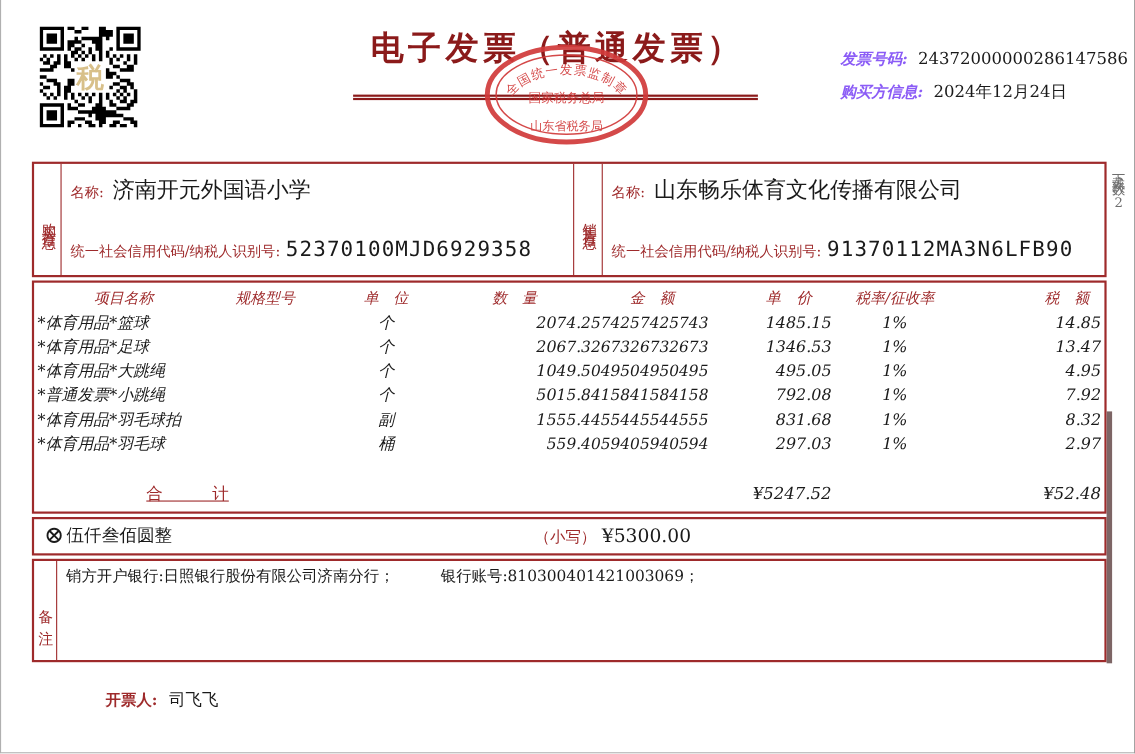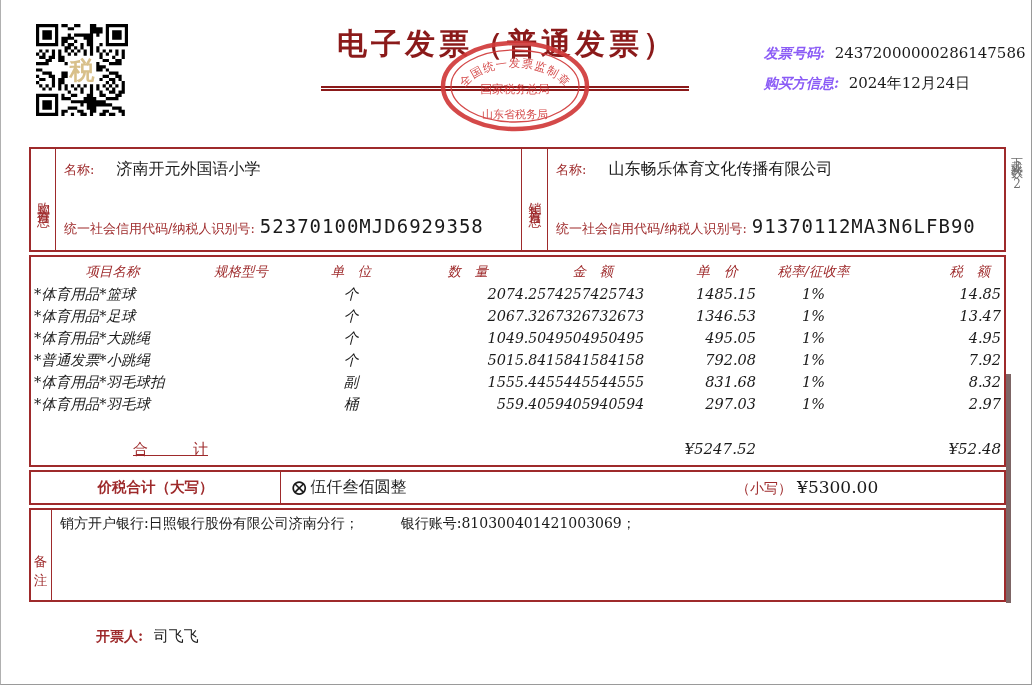--- a/index.html
+++ b/index.html
@@ -29,21 +29,21 @@
   .summary{top:470px;height:35px;}
   .remarks{top:508px;height:94px;}
   .v-label{writing-mode:vertical-rl;text-orientation:upright;color:#9e2a2b;font-size:13px;
            display:flex;align-items:center;justify-content:center;letter-spacing:3px;
            border-right:1.5px solid #9e2a2b;flex:0 0 auto;}
   .party{display:flex;flex:0 0 auto;}
   .party-content{display:flex;flex-direction:column;justify-content:space-between;
                  padding:10px 0 12px 8px;flex:1;}
   .party-line{white-space:nowrap;}
   .fld-label{color:#9e2a2b;font-size:13px;}
-  .party-name{font-size:16px;margin-left:17px;}
+  .party-name{font-size:20px;margin-left:3px;}
   .party-code{font-family:"DejaVu Sans Mono","Liberation Mono",monospace;font-size:19px;letter-spacing:1px;margin-top:13px;}
   .party-divider{border-left:1.5px solid #9e2a2b;}
   
   .tr{display:flex;line-height:22px;font-size:14.5px;}
   .th-row{line-height:24px;padding-top:2px;}
   .th{color:#9e2a2b;font-size:13.5px;}
   .td,.th{box-sizing:border-box;white-space:nowrap;overflow:visible;font-style:italic;}
   .c-name{width:160px;text-align:left;padding-left:3px;}
   .c-spec{width:100px;text-align:center;}
   .c-unit{width:120px;text-align:center;}
@@ -226,21 +226,20 @@
     <div class="spacer"></div>
     <div class="total-row">
       <div class="total-label-cell">合　　　计</div>
       <div class="td c-amt">¥5247.52</div>
       <div class="td c-rate"></div>
       <div class="td c-tax">¥52.48</div>
     </div>
   </div>
 
   <div class="box summary">
-    <div class="summary-label">价税合计（大写）</div>
     <div class="summary-content">
       <span class="cap-symbol">⊗</span>
       <span class="cap-words">伍仟叁佰圆整</span>
       <span class="summary-small">
         <span class="small-label">（小写）</span>
         <span class="small-figures">¥5300.00</span>
       </span>
     </div>
   </div>
 

